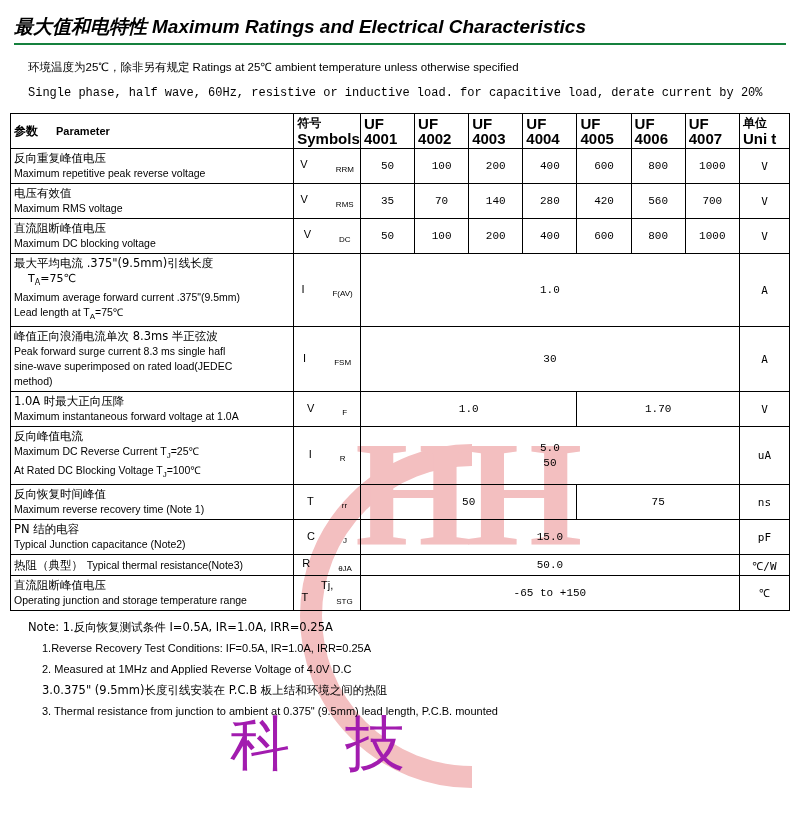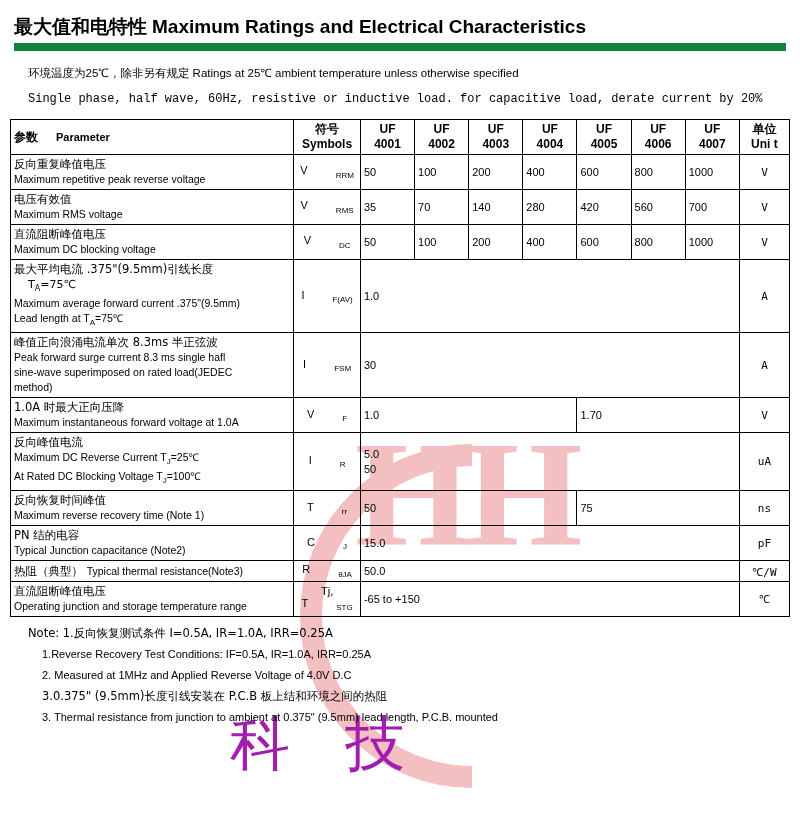--- a/index.html
+++ b/index.html
@@ -45,22 +45,23 @@
     letter-spacing:18px;
     font-family:"DejaVu Sans", sans-serif;
     white-space:nowrap;
   }
 
   .content{position:relative;z-index:2;}
 
   
   .title-wrap{
     margin:14px 14px 0 14px;
-    border-bottom:8px solid #15803d;
+    border-bottom:2px solid #15803d;
     padding-bottom:3px;
+    font-style:italic;
   }
   .title{
     font-size:20px;
     font-weight:bold;
     font-family:"Liberation Serif", serif;
     letter-spacing:0px;
     white-space:nowrap;
   }
   .title .cn{font-family:"DejaVu Sans", sans-serif;font-size:19px;}
   .title .en{font-family:"Liberation Sans", sans-serif;font-size:19px;}
@@ -87,36 +88,36 @@
     border:1px solid #000;
     padding:2px 3px;
     vertical-align:middle;
     font-size:11px;
   }
   .col-param{width:272px;}
   .col-sym{width:64px;}
   .col-v{width:52px;}
   .col-unit{width:48px;}
 
-  .hdr{ text-align:center; font-weight:bold; line-height:15px;}
+  .hdr{ font-weight:bold; line-height:15px;}
   .hdr .cn{font-family:"DejaVu Sans", sans-serif;font-size:12px;}
-  .hdr .en{font-family:"Liberation Sans", sans-serif;font-size:12px;}
+  .hdr .en{font-family:"Liberation Sans", sans-serif;font-size:15px;}
   .hdr-param{ text-align:left; padding-left:4px;}
   .hdr-param .cn{font-family:"DejaVu Sans", sans-serif;font-size:12px;}
   .hdr-param .en{font-family:"Liberation Sans", sans-serif;font-size:11px;padding-left:18px;}
 
   .pcell{line-height:15px;}
   .pcell .cn{display:block;font-family:"DejaVu Sans", sans-serif;font-size:11.5px;}
   .pcell .en{display:block;font-family:"Liberation Sans", sans-serif;font-size:10.5px;}
   .pcell .en2{display:block;font-family:"Liberation Sans", sans-serif;font-size:10.5px;}
   .pcell .cn-ind{display:block;font-family:"DejaVu Sans", sans-serif;font-size:11px;padding-left:14px;}
 
   .sym{text-align:center;font-size:12px;font-family:"Liberation Sans", sans-serif;}
   .sym sub{font-size:8px;padding-left:28px;}
-  .val{font-size:11px;font-family:Liberation Sans, sans-serif;}
+  .val{text-align:center;font-size:11px;font-family:Liberation Mono, monospace;}
   .unit{text-align:center;font-size:11px;font-family:"DejaVu Sans Mono", monospace;}
 
   .two-line{line-height:15px;}
 
   
   .footnotes{
     margin:6px 0 0 28px;
     font-size:11px;
     line-height:21px;
   }

